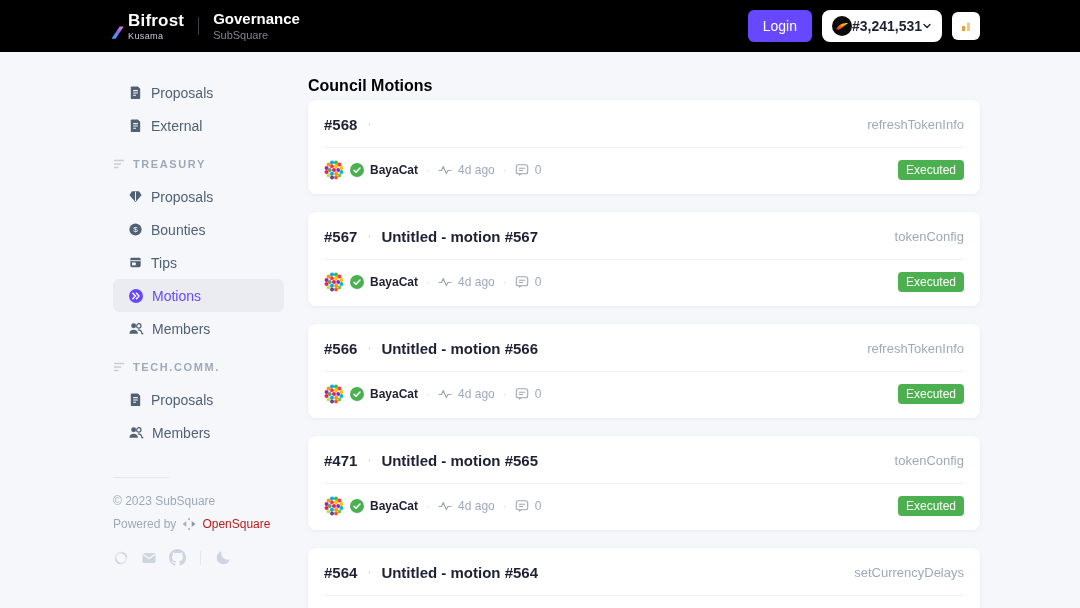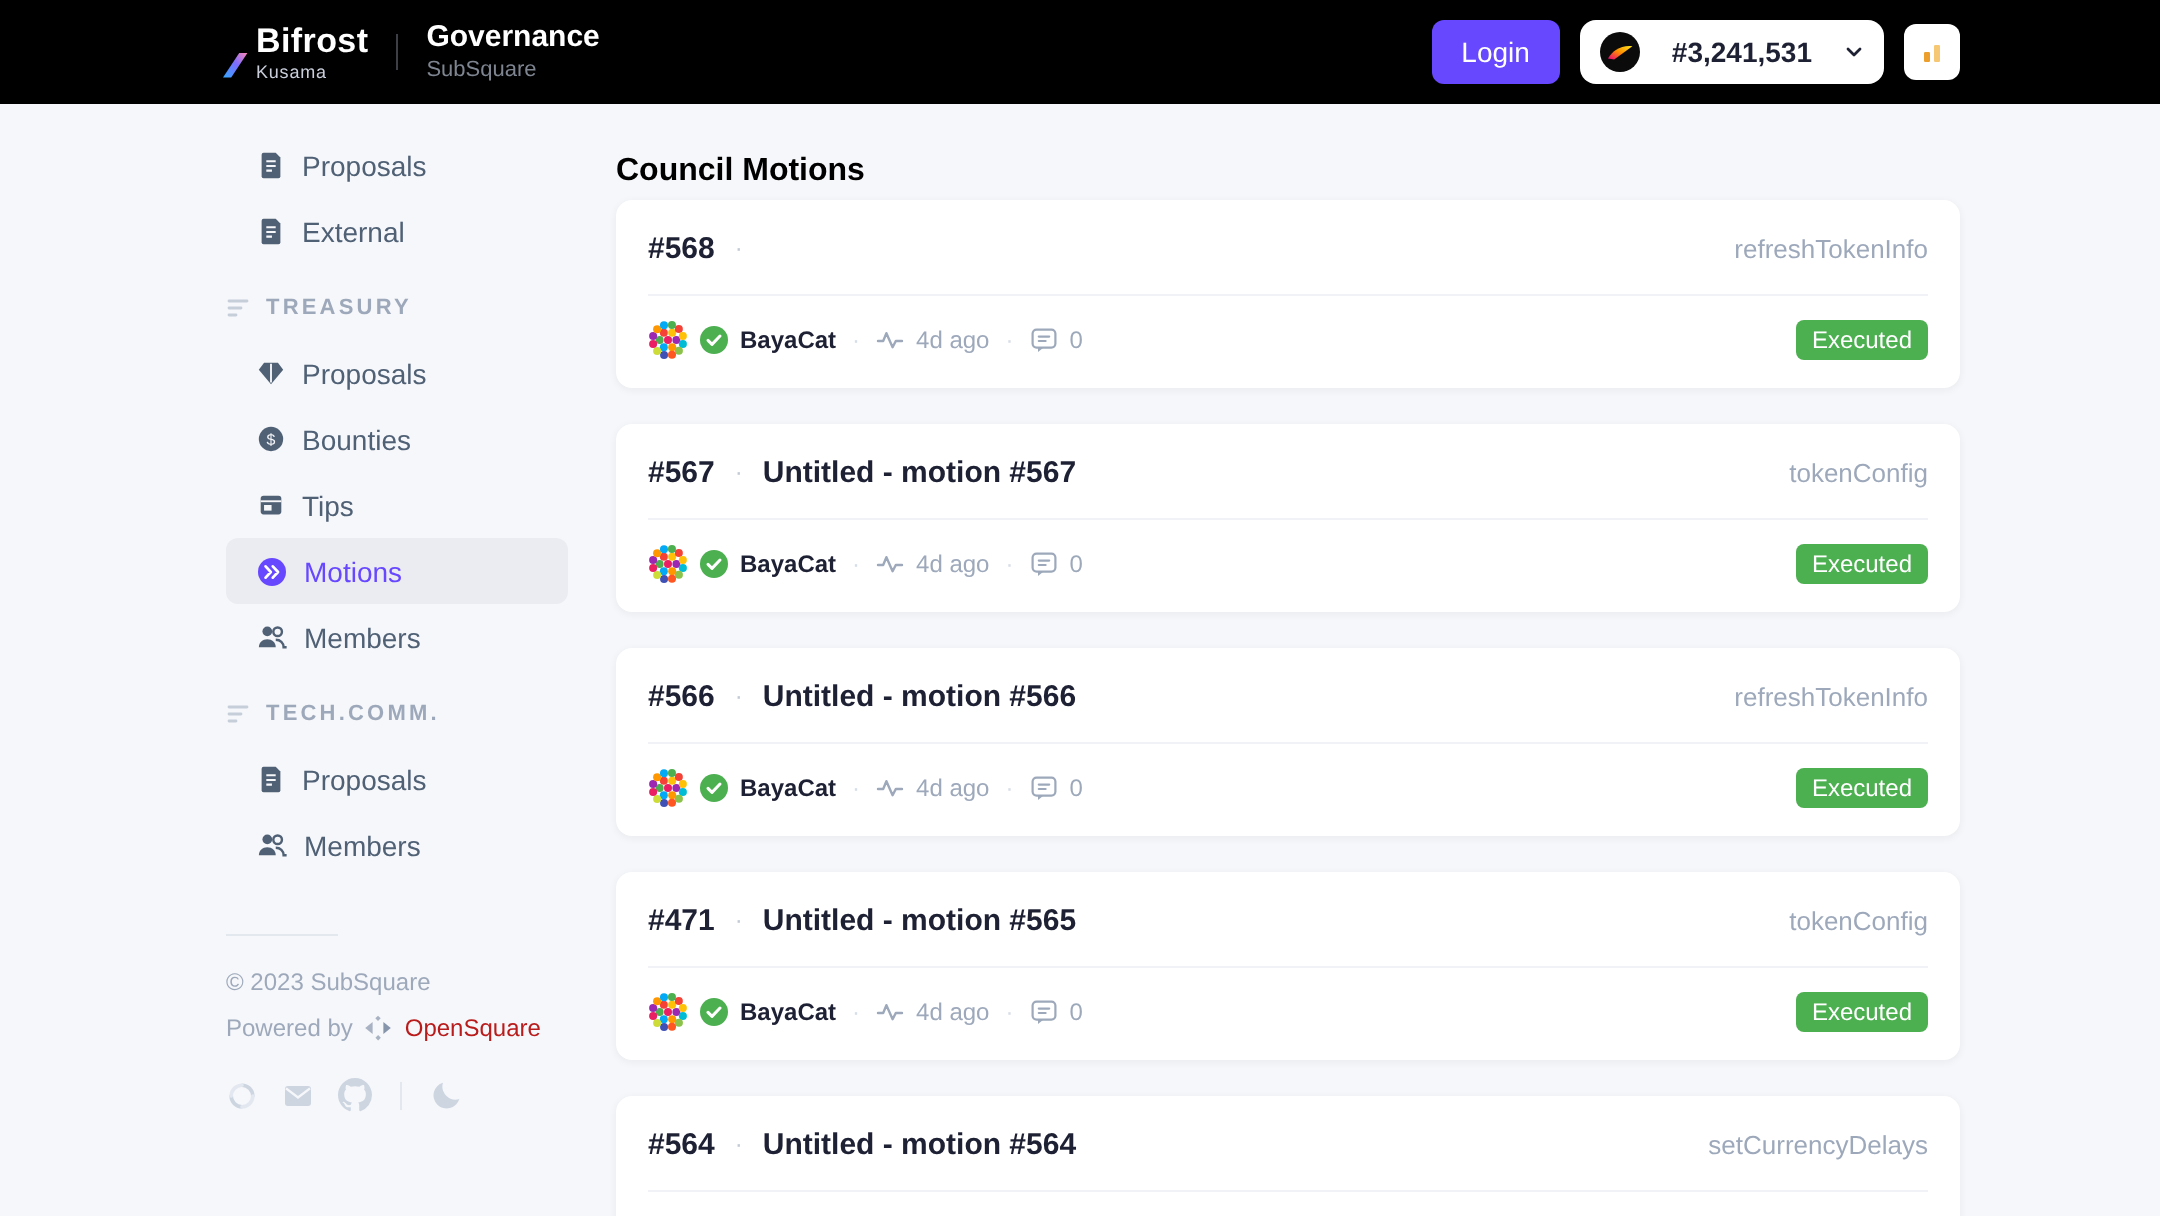--- a/index.html
+++ b/index.html
@@ -26,31 +26,31 @@
   .gov-name { font-size: 15px; font-weight: 700; color: #fff; }
   .gov-sub  { font-size: 11px; color: #7E8590; margin-top: 4px; }
   .header-right { display: flex; align-items: center; gap: 10px; }
   .login-btn {
     background: var(--accent, #6848FF); color: #fff; font-size: 14px;
     border: none; border-radius: 6px; padding: 8px 15px; cursor: pointer;
     font-family: inherit;
   }
   .block-pill {
     background: #fff; border-radius: 8px; height: 32px;
-    display: flex; align-items: center; gap: 16px; padding: 0 10px; cursor: pointer;
+    display: flex; align-items: center; gap: 0; padding: 0 10px; cursor: pointer;
   }
   .block-num { font-size: 14px; font-weight: 700; color: #1E2134; }
   .stats-btn {
     width: 28px; height: 28px; background: #fff; border: none; border-radius: 6px;
     display: flex; align-items: center; justify-content: center; cursor: pointer;
   }
   
   .page { width: 880px; margin: 0 auto; display: flex; gap: 24px; align-items: flex-start; }
   
-  .sidebar { width: 184px; padding-top: 14px; flex-shrink: 0; }
+  .sidebar { width: 184px; padding-top: 24px; flex-shrink: 0; }
   .nav-section {
     display: flex; align-items: center; gap: 8px; height: 33px; margin-top: 5px;
     padding-left: 13px; font-size: 11px; font-weight: 700; letter-spacing: 1.6px;
     color: #9DA9BB;
   }
   .nav-item {
     display: flex; align-items: center; gap: 8px; height: 33px;
     margin-left: 13px; padding-left: 15px; border-radius: 6px;
     font-size: 14px; color: #506176; cursor: pointer;
   }

